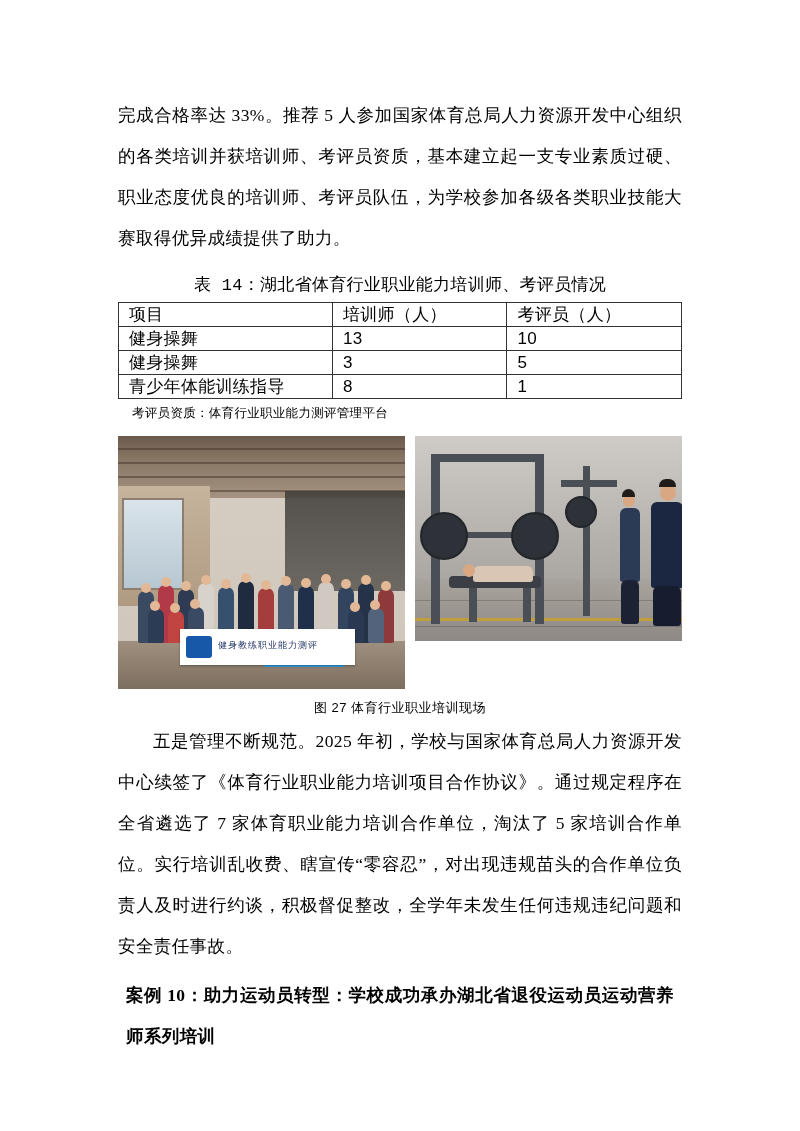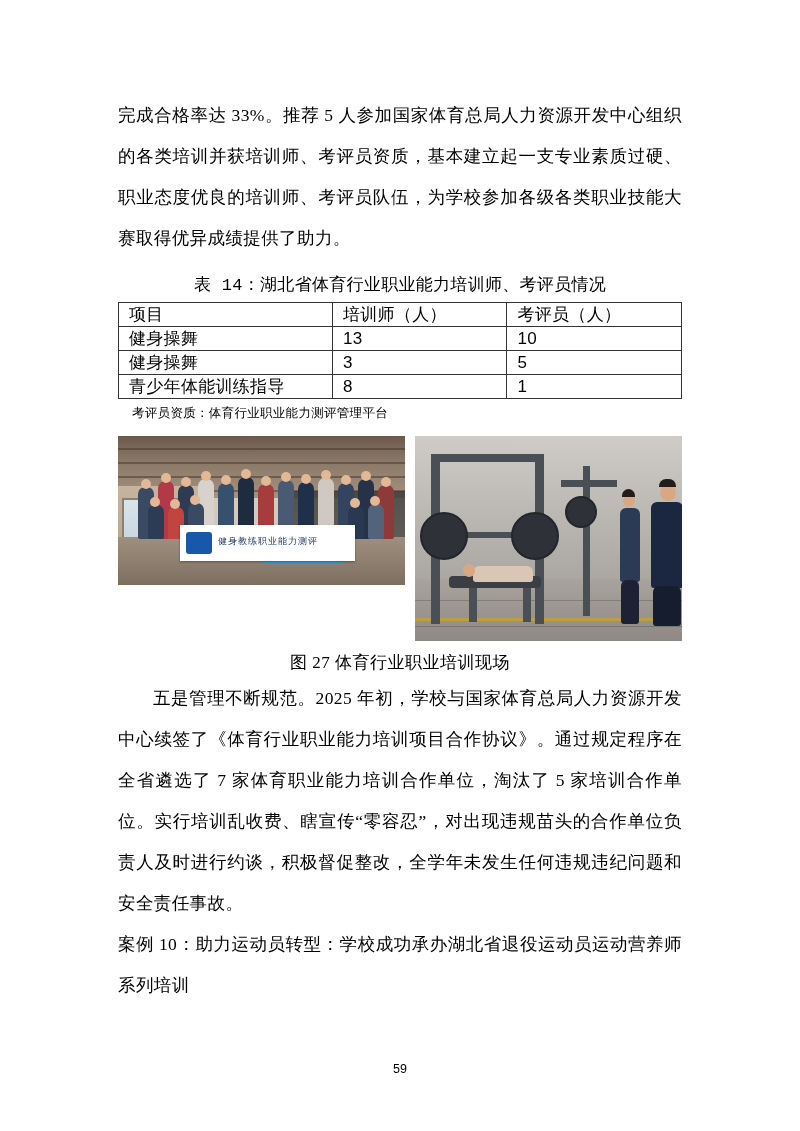--- a/index.html
+++ b/index.html
@@ -68,41 +68,41 @@
     margin-top: 14px;
     justify-content: center;
   }
   .photo {
     position: relative;
     overflow: hidden;
     border: 0;
   }
   .photo-left {
     width: 298px;
-    height: 149px;
+    height: 253px;
     background: linear-gradient(#d8cfc4, #cfc6bb);
   }
   .photo-right {
     width: 278px;
     height: 205px;
     background: linear-gradient(#b9b6b2, #8d8a86);
   }
   .fig-caption {
     text-align: center;
-    font-size: 17px;
-    font-family: Liberation Serif, serif;
+    font-size: 13px;
+    font-family: Liberation Sans, sans-serif;
     margin: 10px 0 4px 0;
     letter-spacing: 0.5px;
   }
   .heading-bold {
     font-size: 17.5px;
     line-height: 41px;
-    font-weight: normal;
+    font-weight: bold;
     letter-spacing: 0.4px;
-    margin: 0;
+    margin: 8px;
     text-align: justify;
   }
   .page-number {
     position: absolute;
     bottom: 55px;
     left: 0;
     width: 800px;
     text-align: center;
     font-size: 12.5px;
     font-family: "Liberation Sans", sans-serif;
@@ -334,14 +334,13 @@
     </div>
 
   </div>
 
   <div class="fig-caption">图 27 体育行业职业培训现场</div>
 
   <p class="para indent">五是管理不断规范。2025 年初，学校与国家体育总局人力资源开发中心续签了《体育行业职业能力培训项目合作协议》。通过规定程序在全省遴选了 7 家体育职业能力培训合作单位，淘汰了 5 家培训合作单位。实行培训乱收费、瞎宣传“零容忍”，对出现违规苗头的合作单位负责人及时进行约谈，积极督促整改，全学年未发生任何违规违纪问题和安全责任事故。</p>
 
   <p class="heading-bold">案例 10：助力运动员转型：学校成功承办湖北省退役运动员运动营养师系列培训</p>
 
-  <div class="page-number">59</div>
 </div>
 
 </body></html>

